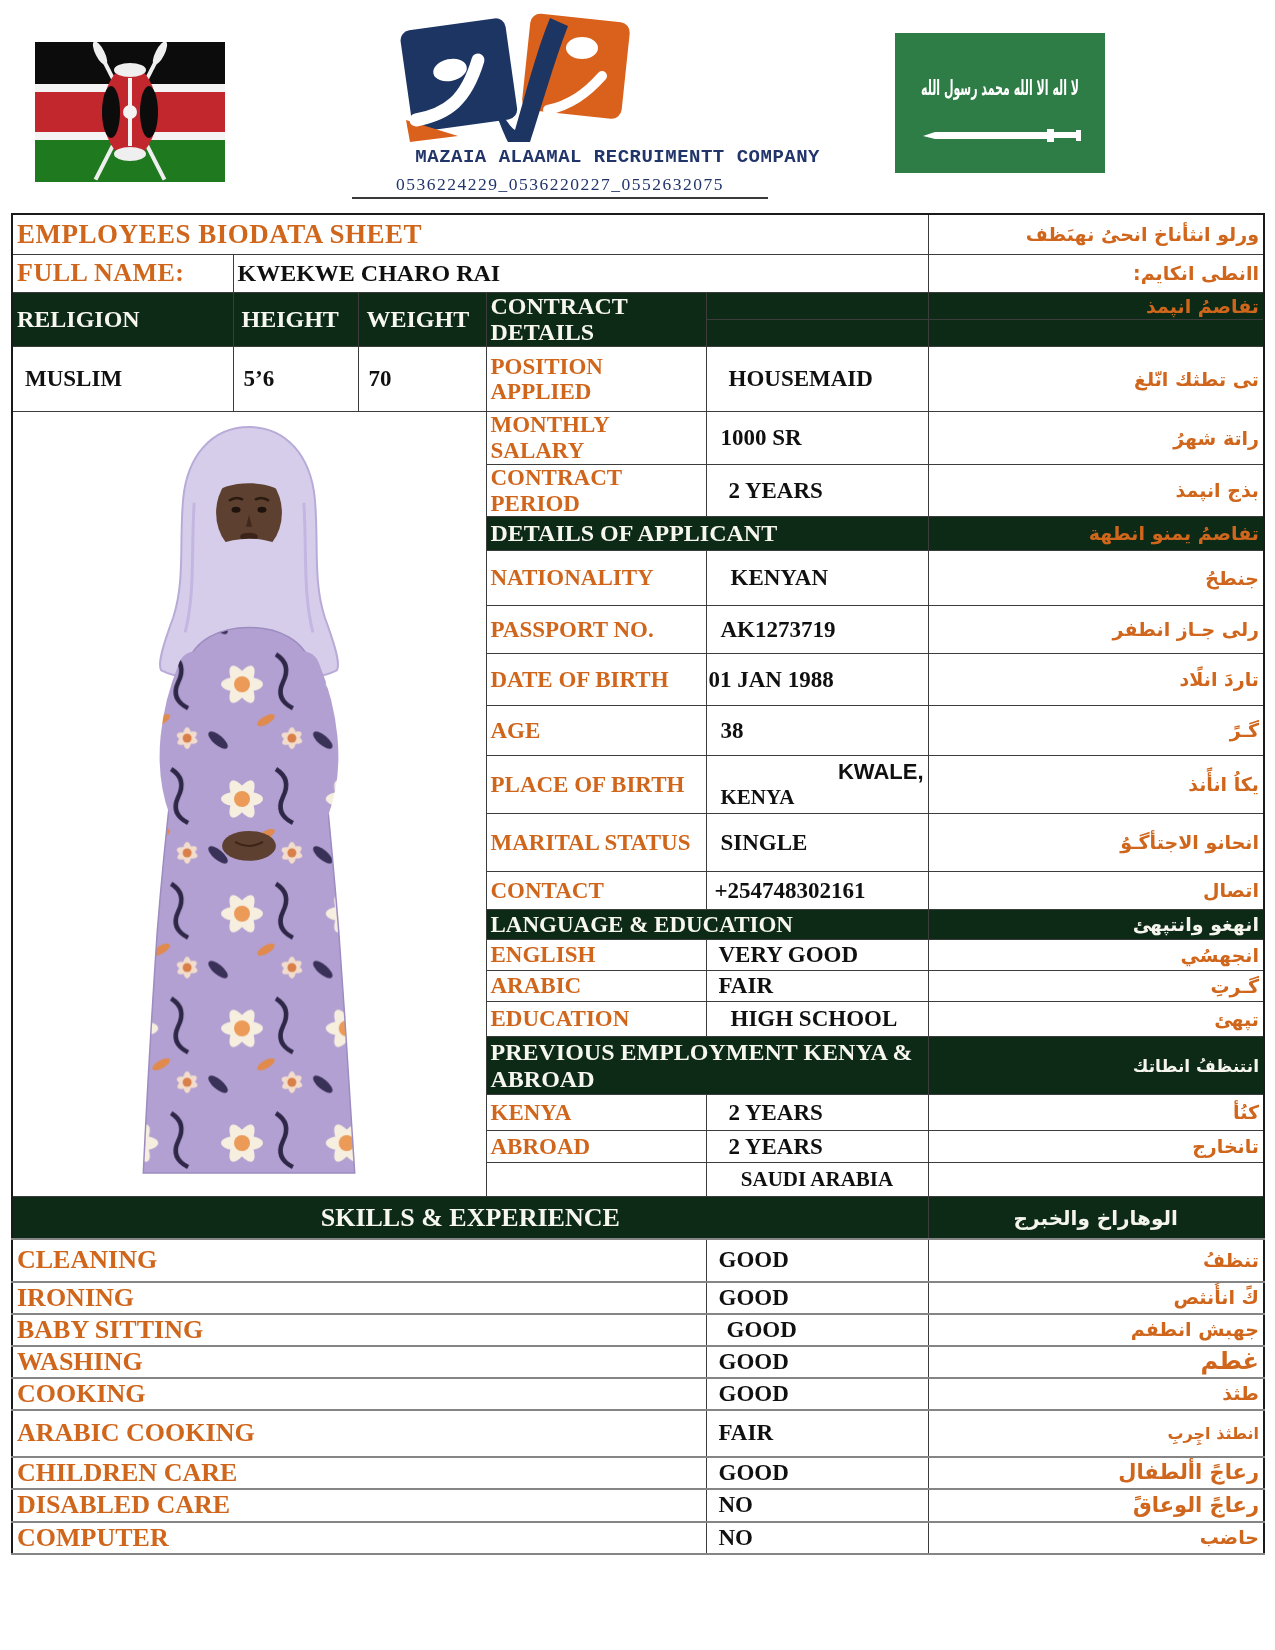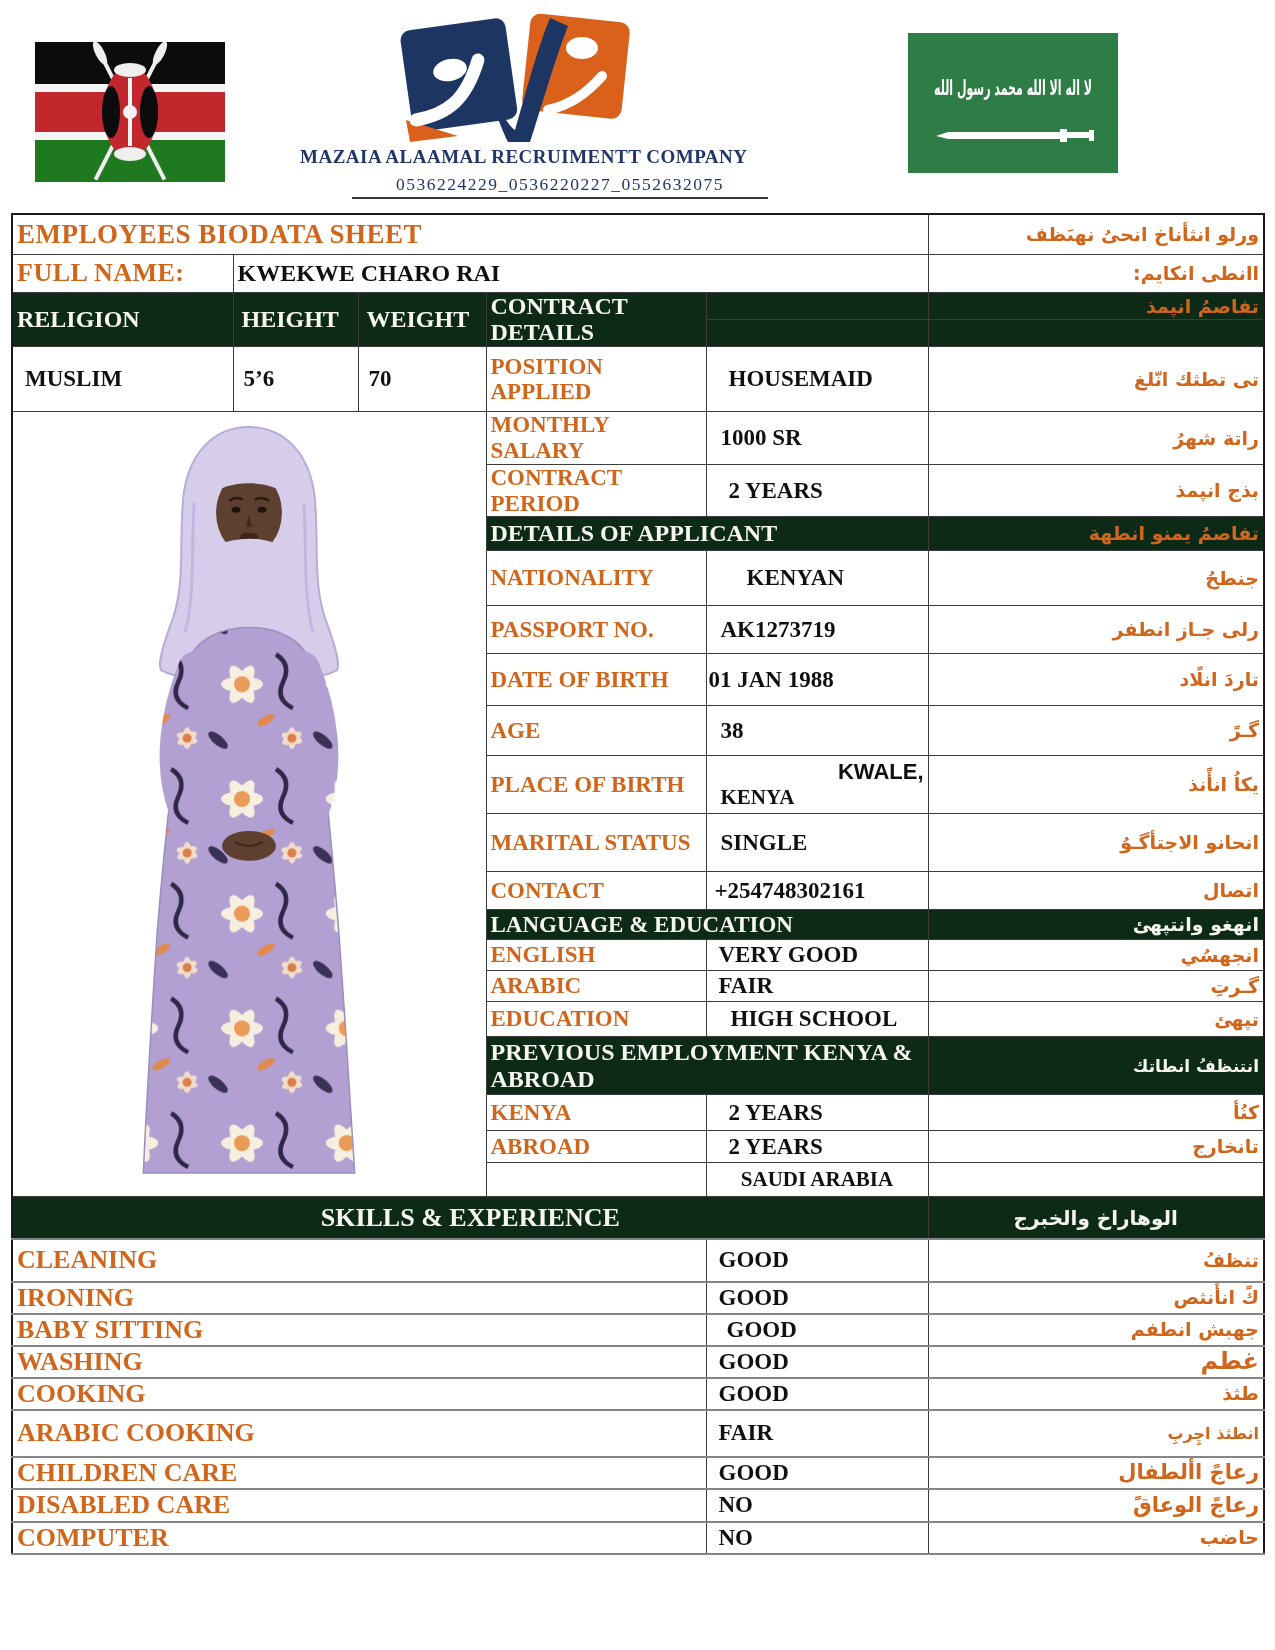--- a/index.html
+++ b/index.html
@@ -3,23 +3,23 @@
 <meta charset="utf-8">
 <style>
   html,body{margin:0;padding:0;}
   body{
     width:1275px;height:1650px;background:#ffffff;position:relative;
     font-family:"Liberation Serif", serif;overflow:hidden;
   }
   
   .hdr-abs{position:absolute;}
   .company-name{
-    left:300px;top:146px;width:520px;text-align:left;
+    left:300px;top:146px;width:520px;text-align:right;
     color:#21356b;font-weight:bold;font-size:19px;letter-spacing:.5px;
-    font-family:Liberation Serif, serif;
+    font-family:Liberation Mono, monospace;
   }
   .phone-line{
     left:352px;top:174px;width:416px;text-align:center;
     color:#21356b;font-weight:normal;font-size:17.5px;letter-spacing:1.5px;
     border-bottom:2.5px solid #3a3a3a;padding-bottom:2px;
     font-family:"Liberation Serif", serif;
   }
   
   table.bio{
     position:absolute;left:11px;top:213px;width:1252px;
@@ -91,21 +91,21 @@
     <ellipse cx="184" cy="40" rx="16" ry="11" fill="#ffffff"></ellipse>
     <path d="M18 112 C 50 106 68 92 80 52" stroke="#ffffff" stroke-width="13" fill="none" stroke-linecap="round"></path>
     <path d="M86 66 C 98 92 106 114 117 122 C 127 88 138 44 152 10 L 170 18 C 156 54 142 104 132 134 L 110 134 C 100 114 92 84 80 72 Z" fill="#1d3563"></path>
     <path d="M150 102 C 172 97 188 86 204 68" stroke="#ffffff" stroke-width="10" fill="none" stroke-linecap="round"></path>
   </svg>
 </div>
 
 <div class="hdr-abs company-name">MAZAIA ALAAMAL RECRUIMENTT COMPANY</div>
 <div class="hdr-abs phone-line">0536224229_0536220227_0552632075</div>
 
-<div class="hdr-abs" style="left:895px;top:33px;margin-left:13px;">
+<div class="hdr-abs" style="left:895px;top:33px;">
   <svg width="210" height="140" viewBox="0 0 210 140">
     <rect x="0" y="0" width="210" height="140" fill="#2e7d46"></rect>
     <text x="105" y="62" text-anchor="middle" fill="#ffffff" font-size="21" font-weight="bold" font-family="DejaVu Sans, sans-serif" direction="rtl" textLength="158" lengthAdjust="spacingAndGlyphs">لا اله الا الله محمد رسول الله</text>
     <g>
       <path d="M28 103 L40 99 L152 99 L152 106 L40 106 Z" fill="#ffffff"></path>
       <rect x="152" y="96" width="7" height="13" fill="#ffffff"></rect>
       <rect x="159" y="99" width="22" height="6" fill="#ffffff"></rect>
       <rect x="181" y="97" width="5" height="11" fill="#ffffff"></rect>
     </g>
   </svg>
@@ -212,21 +212,21 @@
     <td class="ar vtop" dir="rtl">بذج انپمذ</td>
   </tr>
 
   <tr style="height:34px">
     <td colspan="2" class="green whead">DETAILS OF APPLICANT</td>
     <td class="green ar" dir="rtl">تفاصمُ يمنو انطهة</td>
   </tr>
 
   <tr style="height:55px">
     <td class="lbl">NATIONALITY</td>
-    <td class="val" style="padding-left:40px">KENYAN</td>
+    <td class="val" style="padding-left:24px">KENYAN</td>
     <td class="ar vtop" dir="rtl">جنطحُ</td>
   </tr>
 
   <tr style="height:48px">
     <td class="lbl">PASSPORT NO.</td>
     <td class="val" style="padding-left:14px">AK1273719</td>
     <td class="ar vtop" dir="rtl">رلى جـاز انطفر</td>
   </tr>
 
   <tr style="height:52px">

